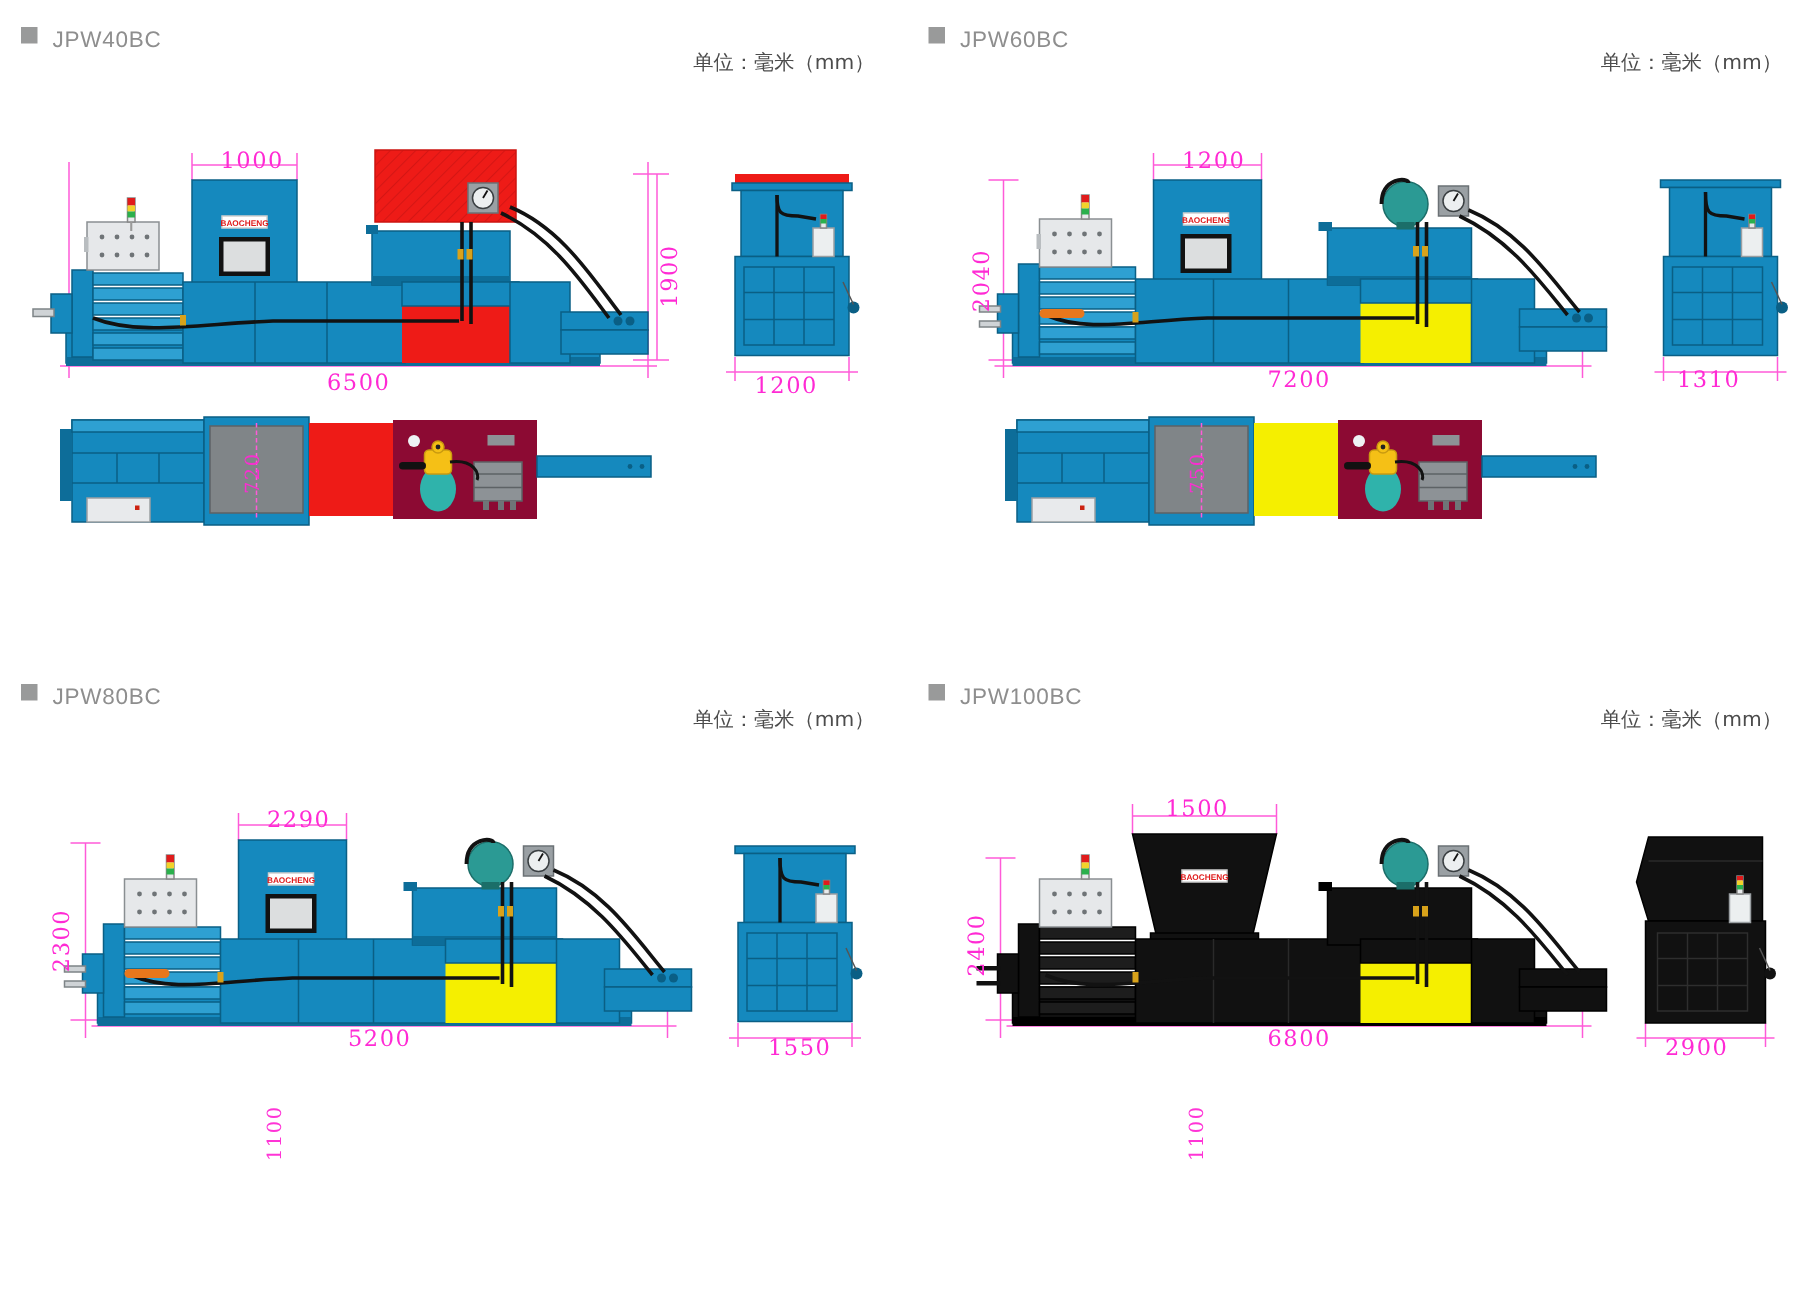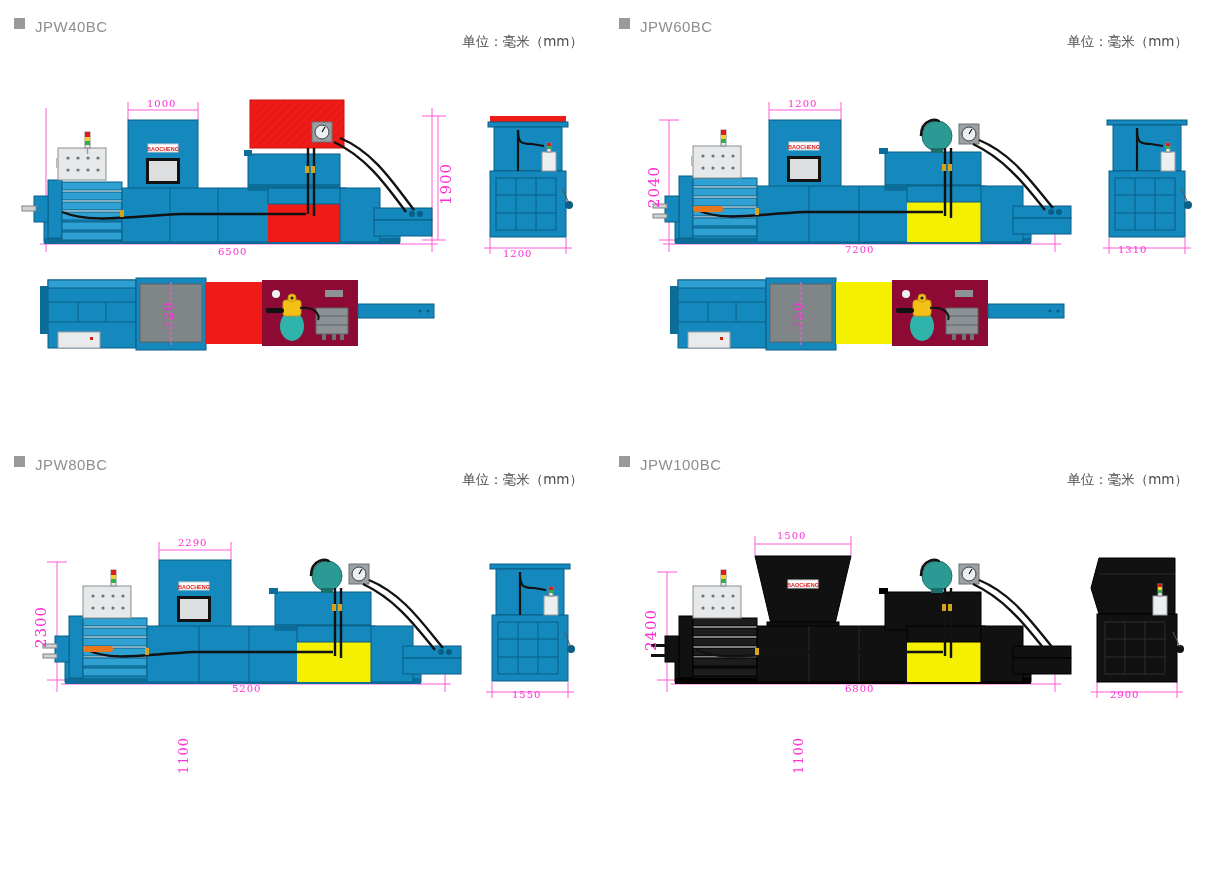--- a/index.html
+++ b/index.html
@@ -5,21 +5,21 @@
   html,body{margin:0;padding:0;background:#ffffff;}
   body{width:1210px;height:876px;font-family:"Liberation Sans",sans-serif;position:relative;overflow:hidden;}
   .panel{position:absolute;width:605px;height:438px;}
   .p1{left:0;top:0}.p2{left:605px;top:0}.p3{left:0;top:438px}.p4{left:605px;top:438px}
 
   .hdr{position:absolute;left:14px;top:18px;display:flex;align-items:flex-start;gap:10px;}
   .hdr .sq{width:11px;height:11px;background:#999a9a;display:block;}
   .hdr .ttl{font-size:15px;color:#8e8e8e;letter-spacing:.5px;font-family:"Liberation Sans",sans-serif;}
   .unit{position:absolute;right:22px;top:17px;font-size:13.5px;color:#4c4c4c;font-family:"DejaVu Sans",sans-serif;white-space:nowrap;margin-top:16px;}
 
-  .dim{position:absolute;color:#ff2ad4;font-family:"DejaVu Serif",serif;font-size:10px;letter-spacing:1px;white-space:nowrap;}
+  .dim{position:absolute;color:#ff2ad4;font-family:"DejaVu Serif",serif;font-size:15px;letter-spacing:1px;white-space:nowrap;}
   .dimv{position:absolute;color:#ff2ad4;font-family:"DejaVu Serif",serif;font-size:15px;letter-spacing:1px;white-space:nowrap;transform-origin:center;transform:rotate(-90deg);}
   .dimtop{position:absolute;color:#ff2ad4;font-family:"DejaVu Serif",serif;font-size:13px;letter-spacing:1px;transform:rotate(-90deg);opacity:.95}
 
   svg{display:block;overflow:visible}
   .mv{position:absolute;}
 </style>
 </head>
 <body>
 
 <div class="panel p1">

